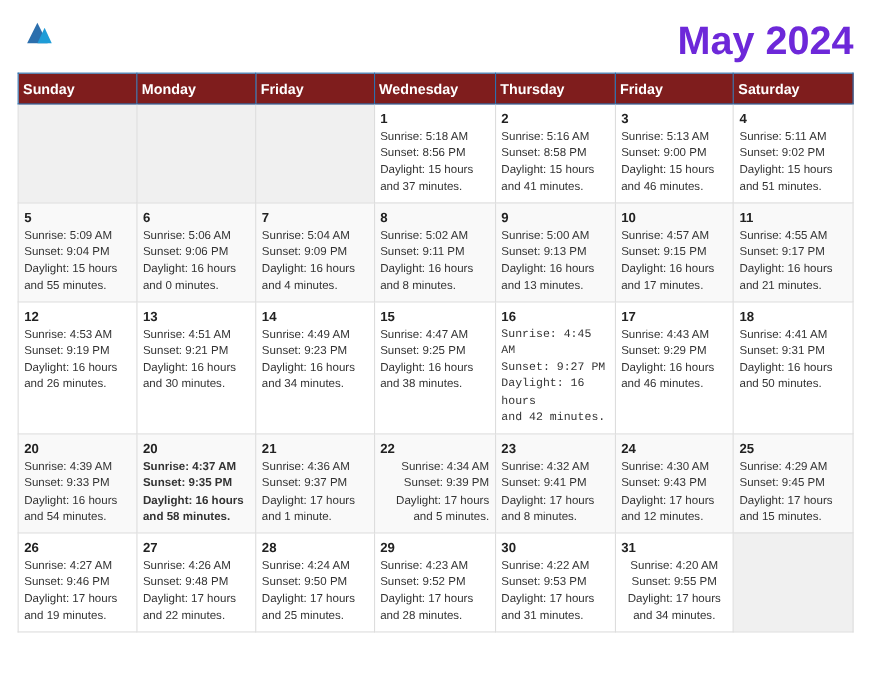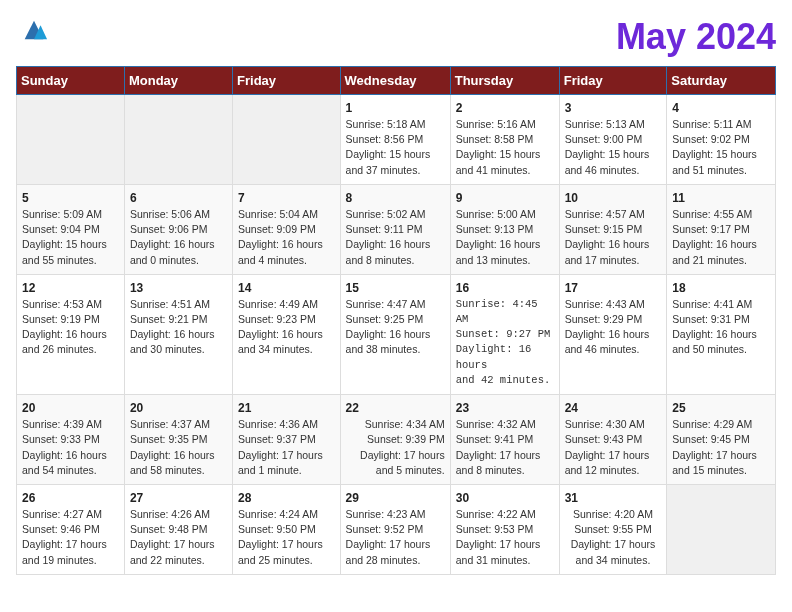--- a/index.html
+++ b/index.html
@@ -263,21 +263,21 @@
       <tr>
         <td>
           <span class="day-number">20</span>
           <div class="day-info" style="white-space: pre-line;">Sunrise: 4:39 AM
 Sunset: 9:33 PM
 Daylight: 16 hours
 and 54 minutes.</div>
         </td>
         <td>
           <span class="day-number">20</span>
-          <div class="day-info" style="white-space: pre-line;">Sunrise: 4:37 AM
+          <div class="day-info" style="white-space: pre-line; font-weight: bold;">Sunrise: 4:37 AM
 Sunset: 9:35 PM
 Daylight: 16 hours
 and 58 minutes.</div>
         </td>
         <td>
           <span class="day-number">21</span>
           <div class="day-info" style="white-space: pre-line;">Sunrise: 4:36 AM
 Sunset: 9:37 PM
 Daylight: 17 hours
 and 1 minute.</div>

